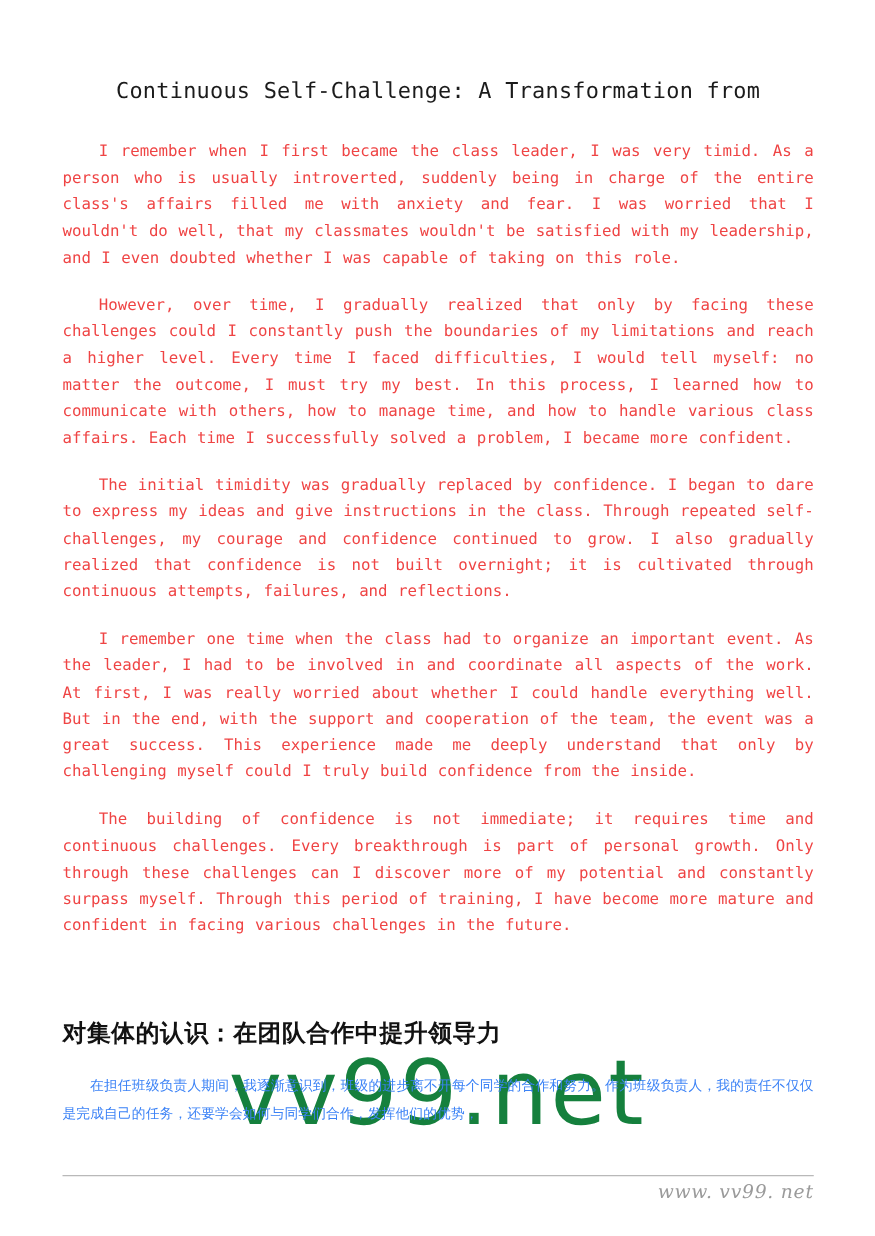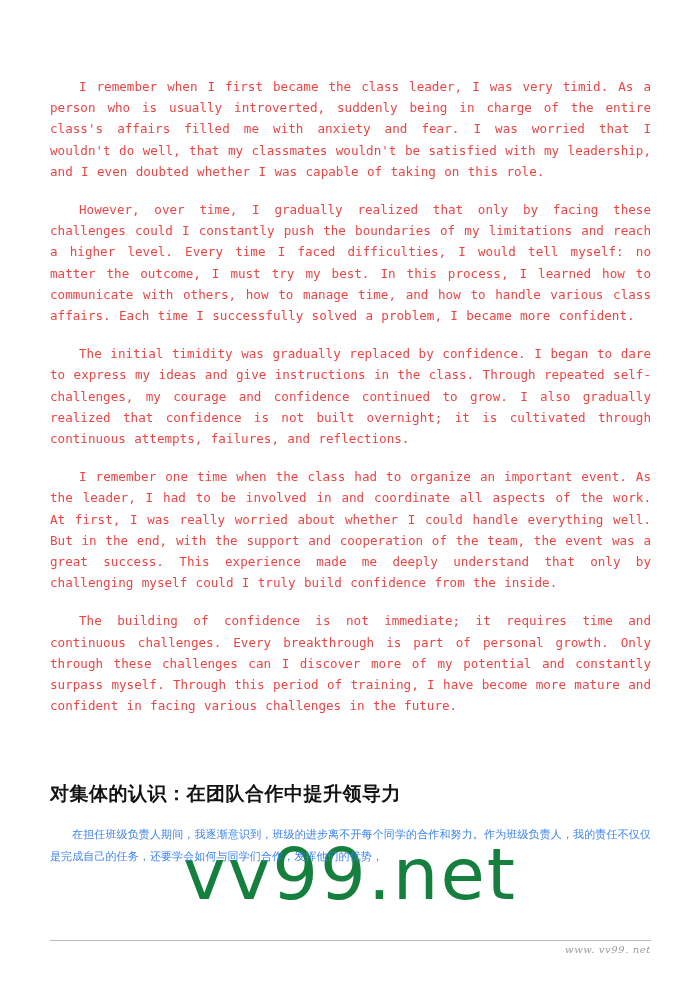--- a/index.html
+++ b/index.html
@@ -117,36 +117,37 @@
     height: 1px;
     background: #b9b9b9;
     z-index: 3;
   }
   .footer-url {
     position: absolute;
     right: 49px;
     top: 944px;
     font-family: "DejaVu Serif", "Liberation Serif", serif;
     font-style: italic;
-    font-size: 10px;
+    font-size: 15px;
     color: #9a9a9a;
     letter-spacing: 0.6px;
     z-index: 3;
   }
 </style>
 </head>
 <body>
 
 <div id="page">
 
   <div class="watermark-big">vv99.net</div>
 
   <div class="content">
 
     <h1 class="doc-title">
+      <span class="tl">Continuous Self-Challenge: A Transformation from</span>
     </h1>
 
     <p class="para-en">I remember when I first became the class leader, I was very timid. As a person who is usually introverted, suddenly being in charge of the entire class's affairs filled me with anxiety and fear. I was worried that I wouldn't do well, that my classmates wouldn't be satisfied with my leadership, and I even doubted whether I was capable of taking on this role.</p>
     <p class="para-en">However, over time, I gradually realized that only by facing these challenges could I constantly push the boundaries of my limitations and reach a higher level. Every time I faced difficulties, I would tell myself: no matter the outcome, I must try my best. In this process, I learned how to communicate with others, how to manage time, and how to handle various class affairs. Each time I successfully solved a problem, I became more confident.</p>
     <p class="para-en">The initial timidity was gradually replaced by confidence. I began to dare to express my ideas and give instructions in the class. Through repeated self-challenges, my courage and confidence continued to grow. I also gradually realized that confidence is not built overnight; it is cultivated through continuous attempts, failures, and reflections.</p>
     <p class="para-en">I remember one time when the class had to organize an important event. As the leader, I had to be involved in and coordinate all aspects of the work. At first, I was really worried about whether I could handle everything well. But in the end, with the support and cooperation of the team, the event was a great success. This experience made me deeply understand that only by challenging myself could I truly build confidence from the inside.</p>
     <p class="para-en">The building of confidence is not immediate; it requires time and continuous challenges. Every breakthrough is part of personal growth. Only through these challenges can I discover more of my potential and constantly surpass myself. Through this period of training, I have become more mature and confident in facing various challenges in the future.</p>
 
     <h2 class="zh-heading">对集体的认识：在团队合作中提升领导力</h2>
 

